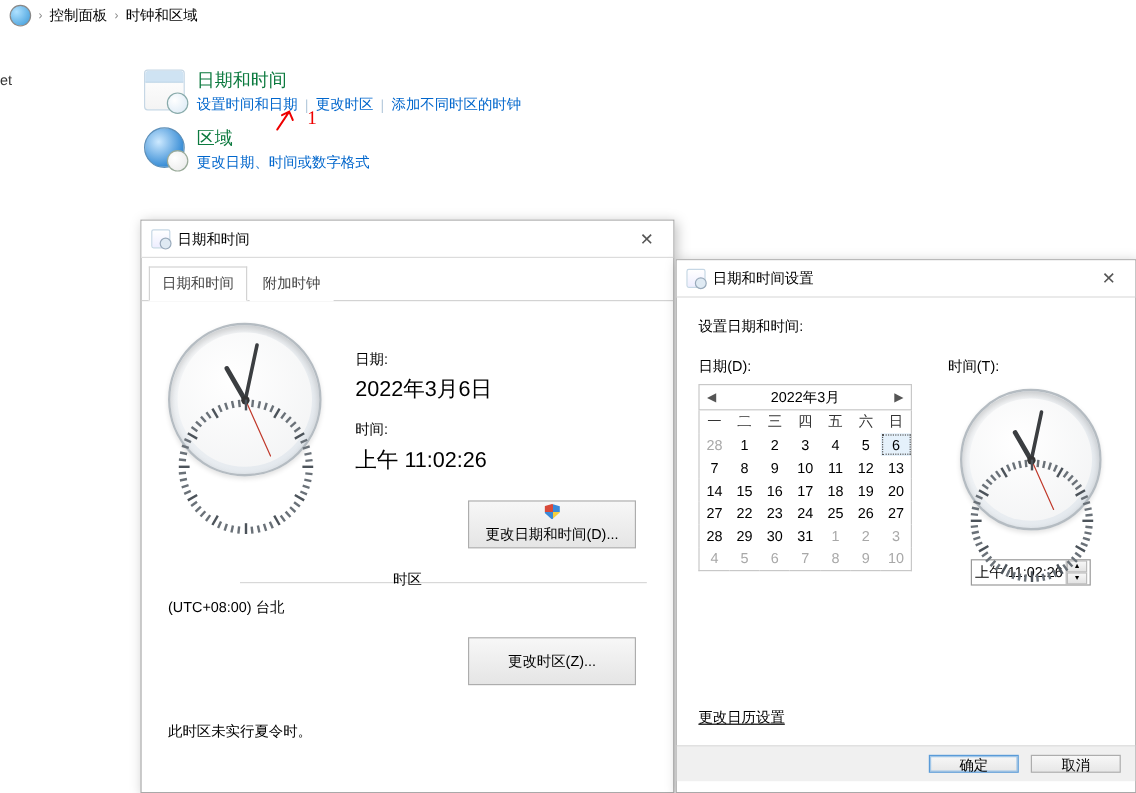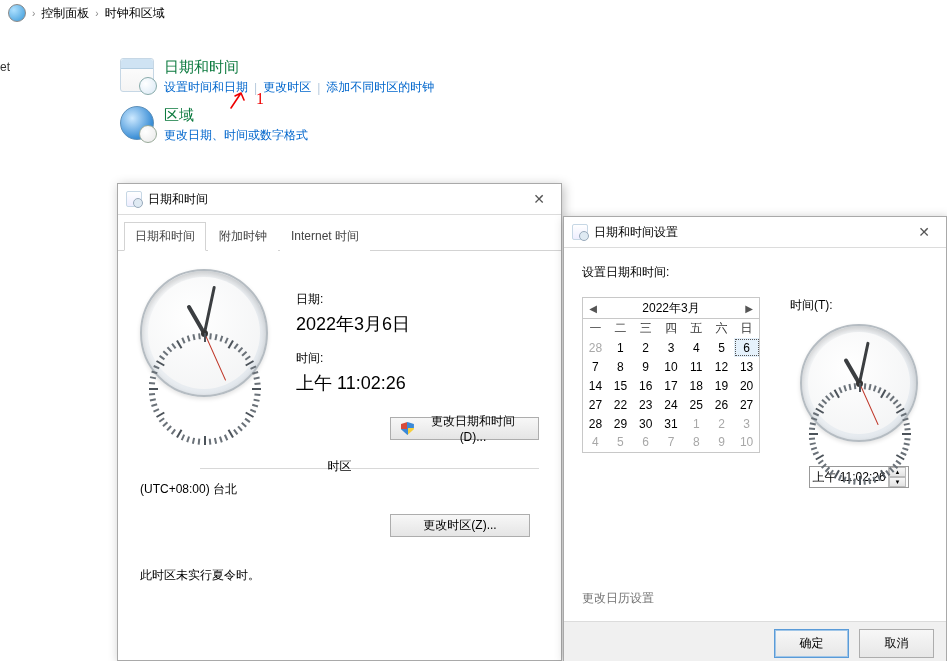--- a/index.html
+++ b/index.html
@@ -61,21 +61,21 @@
 .clock-face .tickM { height:9px; width:2px; background:#4c535a; }
 .clock-face .hand { position: absolute; left: 50%; top: 50%; transform-origin: 50% 100%; border-radius: 2px; }
 .clock-face .hand.hh { width: 4px; height: 32px; background: #3b3e41; margin-left: -2px; margin-top: -32px; }
 .clock-face .hand.mm { width: 3px; height: 48px; background: #3b3e41; margin-left: -1.5px; margin-top: -48px; }
 .clock-face .hand.ss { width: 1px; height: 52px; background: #c0392b; margin-left: -0.5px; margin-top: -52px; }
 .clock-face .pin { position: absolute; left: 50%; top: 50%; width: 7px; height: 7px; margin: -3.5px; background: #333; border-radius: 50%; }
 .info-col { padding-top: 22px; }
 .info-col .lbl { margin-bottom: 4px; }
 .info-col .val { font-size: 18px; margin-bottom: 14px; }
 .btn-row { padding-left: 250px; margin-top: 8px; }
-.win-btn { display: inline-flex; align-items: center; justify-content:center; gap:4px; min-width: 140px; height: 23px; border: 1px solid #adadad; background: linear-gradient(#f7f7f7,#e5e5e5); font-size: 12px; cursor: pointer; padding: 0 10px; }
+.win-btn { display: inline-flex; align-items: center; justify-content:center; gap:4px; min-width: 140px; height: 40px; border: 1px solid #adadad; background: linear-gradient(#f7f7f7,#e5e5e5); font-size: 12px; cursor: pointer; padding: 0 10px; flex-direction: column; }
 .shield { width: 13px; height: 13px; display: inline-block; background: conic-gradient(#3a89d8 0 25%, #f6cf3d 25% 50%, #3a89d8 50% 75%, #d84a3a 75% 100%); clip-path: polygon(50% 0%, 100% 15%, 100% 55%, 50% 100%, 0% 55%, 0% 15%); }
 .sect-lbl { margin: 18px 0 12px 0; text-align: center; }
 .hr-line { border-top: 1px solid #d8d8d8; margin-left: 60px; margin-top: -19px; margin-bottom: 12px; }
 .tz-val { margin-bottom: 16px; }
 .btn-row2 { padding-left: 250px; }
 .dst { margin-top: 30px; }
 
 
 .d2 { left: 563px; top: 216px; width: 384px; height: 445px; }
 .d2-body { padding: 16px 18px 10px 18px; position: relative; height: calc(100% - 32px - 38px); display: flex; flex-direction: column; }
@@ -92,23 +92,23 @@
 table.cal th, table.cal td { text-align: center; font-size: 12px; height: 19px; padding: 0; font-weight: normal; }
 table.cal th { color: #333; }
 table.cal td { cursor: pointer; }
 table.cal td.dim { color: #a8a8a8; }
 table.cal td.sel { outline: 1px dotted #555; outline-offset: -2px; background: #e5f1fb; }
 .clock-sm { width: 118px; height: 118px; margin-top: 4px; }
 .time-editor { display: flex; align-items: center; border: 1px solid #999; height: 22px; margin-top: 24px; width: 100px; }
 .time-editor input { border: none; width: 78px; text-align: center; font-size: 12px; outline: none; height: 18px; }
 .spinner { display: flex; flex-direction: column; border-left: 1px solid #bbb; width: 18px; height: 100%; }
 .spinner button { flex: 1; border: 1px solid #bbb; background: linear-gradient(#f7f7f7,#e3e3e3); font-size: 6px; line-height: 1; cursor: pointer; padding: 0; }
-.cal-link { color: #737373; cursor: pointer; margin-top: auto; margin-bottom: 4px; display: inline-block; }
+.cal-link { color: #000000; text-decoration: underline; cursor: pointer; margin-top: auto; margin-bottom: 4px; display: inline-block; }
 .d2-foot { display: flex; justify-content: flex-end; gap: 10px; padding: 7px 12px; background: #f0f0f0; border-top: 1px solid #dcdcdc; }
-.d2-foot .fb { min-width: 75px; height: 29px; border: 1px solid #adadad; background: linear-gradient(#f7f7f7,#e7e7e7); font-size: 12px; cursor: pointer; }
+.d2-foot .fb { min-width: 75px; height: 15px; border: 1px solid #adadad; background: linear-gradient(#f7f7f7,#e7e7e7); font-size: 12px; cursor: pointer; }
 .d2-foot .fb.def { border-color: #5a9bd8; box-shadow: 0 0 0 1px #a0c6e8 inset; }
 </style>
 </head>
 <body>
 
 <div class="breadcrumb">
   <div class="globe"></div>
   <span class="sep">›</span>
   <span class="crumb">控制面板</span>
   <span class="sep">›</span>
@@ -169,21 +169,20 @@
   <div class="titlebar">
     <div class="ttl">
         <div class="tico"></div>
         <span>日期和时间</span>
       </div>
     <div class="close">✕</div>
   </div>
   <div class="tabs">
     <div class="tab active">日期和时间</div>
     <div class="tab">附加时钟</div>
-    <div class="tab">Internet 时间</div>
   </div>
   <div class="d1-body">
     <div class="row1">
       <div class="clock-face" id="clock1">
         <div class="ring"></div>
           <div class="inner"></div>
         <div class="hand hh" style="transform: rotate(330deg);"></div>
           <div class="hand mm" style="transform: rotate(12deg);"></div>
           <div class="hand ss" style="transform: rotate(156deg);"></div>
           <div class="pin"></div>
@@ -276,20 +275,21 @@
     <div class="ttl">
         <div class="tico"></div>
         <span>日期和时间设置</span>
       </div>
     <div class="close">✕</div>
   </div>
   <div class="d2-body">
     <div class="set-lbl">设置日期和时间:</div>
     <div class="cols">
       <div class="col-l">
+        <div class="col-title">日期(D):</div>
         <div class="cal-nav">
           <div class="cal-arrow">◀</div>
           <div class="cal-title">2022年3月</div>
           <div class="cal-arrow">▶</div>
         </div>
         <table class="cal">
           <thead>
               <tr id="dow-row">
                 <th>一</th>
                 <th>二</th>

